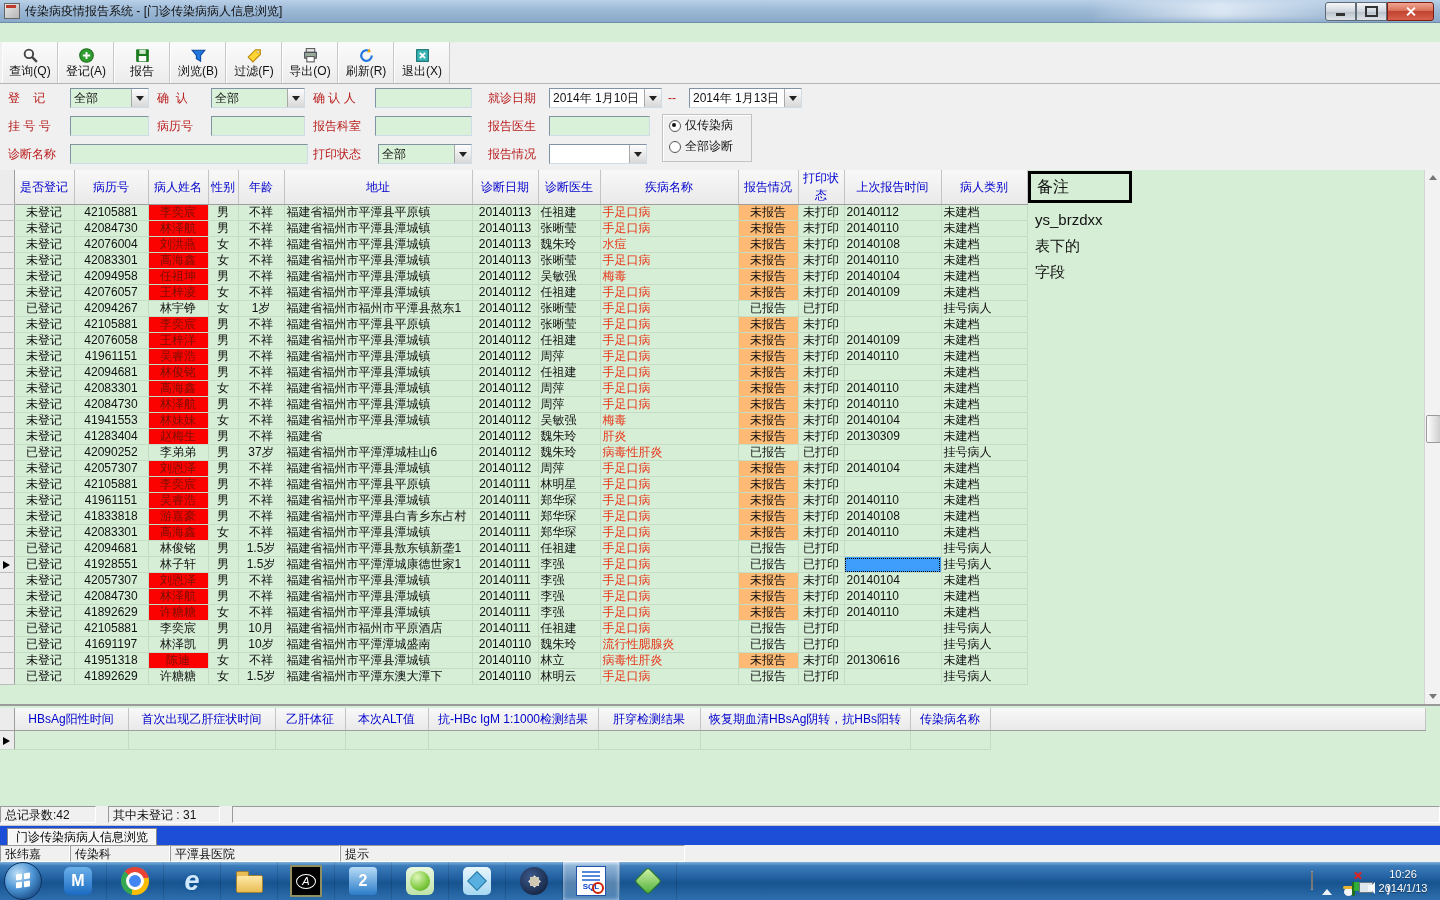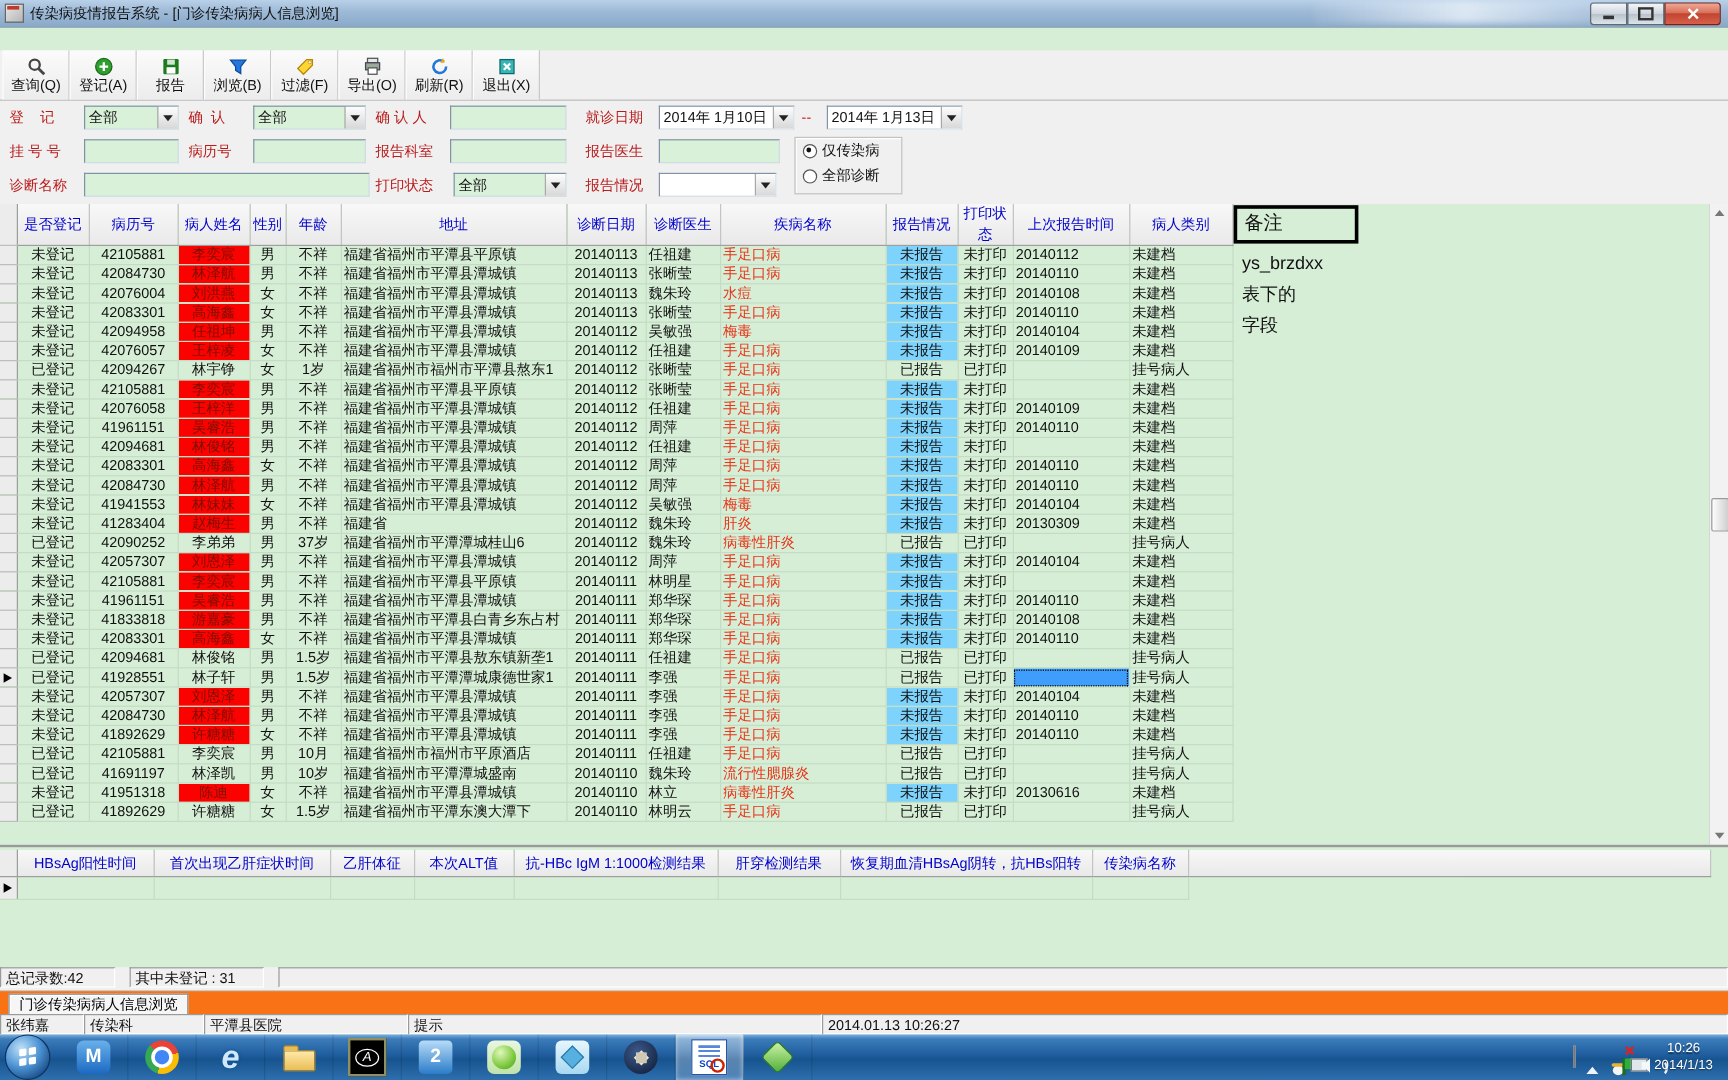--- a/index.html
+++ b/index.html
@@ -75,21 +75,21 @@
   .gridband{position:absolute;left:0;top:170px;width:1440px;height:534px;background:#d6eed6;}
   table.grid{border-collapse:collapse;table-layout:fixed;position:absolute;left:0;top:0;}
   .grid th{background:linear-gradient(180deg,#f8f8f8,#e9e9e9);color:#0000cc;font-weight:normal;font-size:12px;
     border-right:1px solid #c4c4c4;border-bottom:1px solid #9e9e9e;height:32px;padding:0 1px;overflow:hidden;}
   .grid td{font-size:12px;color:#111;height:16px;line-height:15px;white-space:nowrap;overflow:hidden;
     border-right:1px solid #c3dcc3;border-bottom:1px solid #c3dcc3;padding:0 2px;box-sizing:border-box;}
   .grid td.gutter,.grid th.gutter{background:#ececec;border-right:1px solid #9e9e9e;border-bottom:1px solid #bdbdbd;padding:0;}
   .grid td.c{text-align:center;} .grid td.l{text-align:left;}
   .grid td.hl-name{background:#fb0200;color:#7a1000;text-align:center;}
   .grid td.disease{color:#e83418;}
-  .grid td.unrep{background:#7dd3fc;}
+  .grid td.unrep{background:#fdba74;}
   .grid td.sel-cell{background:#3f9efc;outline:1px dotted #000;outline-offset:-2px;}
   .row-arrow{display:inline-block;width:0;height:0;border-left:7px solid #000;
     border-top:4px solid transparent;border-bottom:4px solid transparent;margin-left:3px;vertical-align:middle;}
   .annotation{position:absolute;left:1028px;top:1px;width:395px;color:#111;}
   .ann-box{width:92px;height:26px;border:3px solid #000;padding-left:6px;line-height:26px;font-size:16px;}
   .ann-line{font-size:15px;margin:7px 0 0 7px;line-height:19px;}
 
   
   .vscroll{position:absolute;right:0;top:0;width:15px;height:534px;background:#f2f2f2;border-left:1px solid #d5d5d5;}
   .sbtn{position:absolute;left:0;width:15px;height:15px;background:#f2f2f2;display:flex;align-items:center;justify-content:center;}
@@ -103,21 +103,21 @@
   table.bgrid{border-collapse:collapse;table-layout:fixed;position:absolute;left:0;top:2px;}
   .bgrid th{background:linear-gradient(180deg,#f8f8f8,#e9e9e9);color:#0000cc;font-weight:normal;font-size:12px;
     border-right:1px solid #c4c4c4;border-bottom:1px solid #9e9e9e;height:22px;padding:0 2px;overflow:hidden;white-space:nowrap;}
   .bgrid td{height:16px;border-right:1px solid #c3dcc3;border-bottom:1px solid #c3dcc3;}
   .bgrid td.gutter,.bgrid th.gutter{background:#ececec;border-right:1px solid #9e9e9e;padding:0;}
 
   
   .recordsbar{position:absolute;left:0;top:806px;width:1440px;height:19px;background:#f0f0f0;display:flex;font-size:12px;gap:12px;}
   .seg{border:1px solid;border-color:#9a9a9a #fff #fff #9a9a9a;height:17px;line-height:16px;box-sizing:border-box;
     padding:0 4px;color:#111;}
-  .tabbar{position:absolute;left:0;top:825px;width:1440px;height:20px;background:#f97316;border-top:1px solid #c9c9c9;}
+  .tabbar{position:absolute;left:0;top:825px;width:1440px;height:20px;background:#1d4ed8;border-top:1px solid #c9c9c9;}
   .doc-tab{position:absolute;left:7px;top:2px;height:17px;line-height:16px;padding:0 8px;font-size:12px;
     background:#f6f6f6;border:1px solid #8a8a8a;border-bottom:none;box-shadow:inset 1px 1px 0 #fff;}
   .statusbar{position:absolute;left:0;top:845px;width:1440px;height:17px;background:#f0f0f0;display:flex;font-size:12px;}
 
   
   .taskbar{position:absolute;left:0;top:862px;width:1440px;height:38px;
     background:linear-gradient(180deg,#7fb1dd 0%,#3c7cba 10%,#1f5success 0,#1f5d9e 45%,#17548f 55%,#2e6fae 100%);
     background:linear-gradient(180deg,#7fb1dd 0%,#3c7cba 10%,#1f5d9e 45%,#17548f 55%,#2e6fae 100%);
     display:flex;align-items:center;}
   .start-orb{width:38px;height:38px;border-radius:50%;margin:0 8px 0 4px;
@@ -919,21 +919,20 @@
 
   <div class="tabbar">
     <span class="doc-tab">门诊传染病病人信息浏览</span>
   </div>
 
   <div class="statusbar">
     <span class="seg" style="width:70px">张纬嘉</span>
     <span class="seg" style="width:100px">传染科</span>
     <span class="seg" style="width:170px">平潭县医院</span>
     <span class="seg" style="width:345px">提示</span>
-    <span class="seg" style="flex:1">2014.01.13 10:26:27</span>
   </div>
 
   <div class="taskbar">
     <div class="start-orb">
         <span class="flag"></span>
       </div>
     <span id="task-apps" style="display:flex">
         <div class="tslot">
           <span class="ticon2 tb-maxthon">M</span>
         </div>

